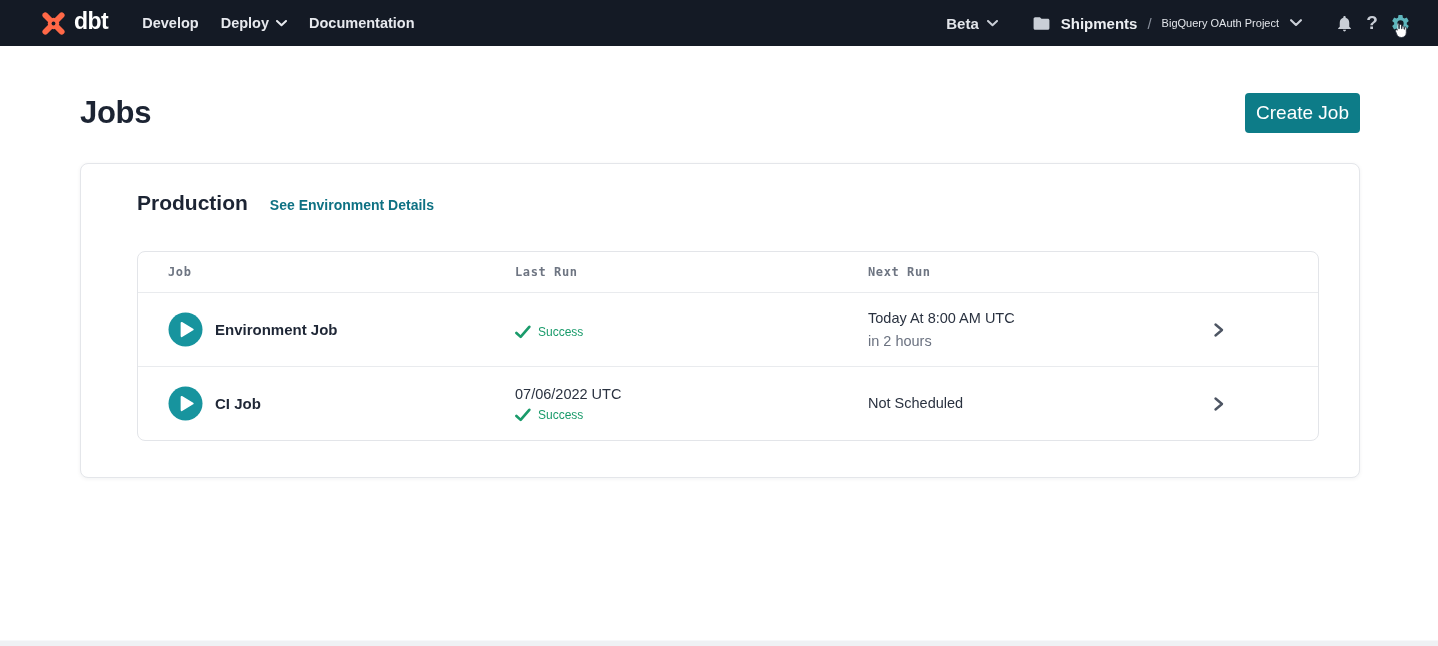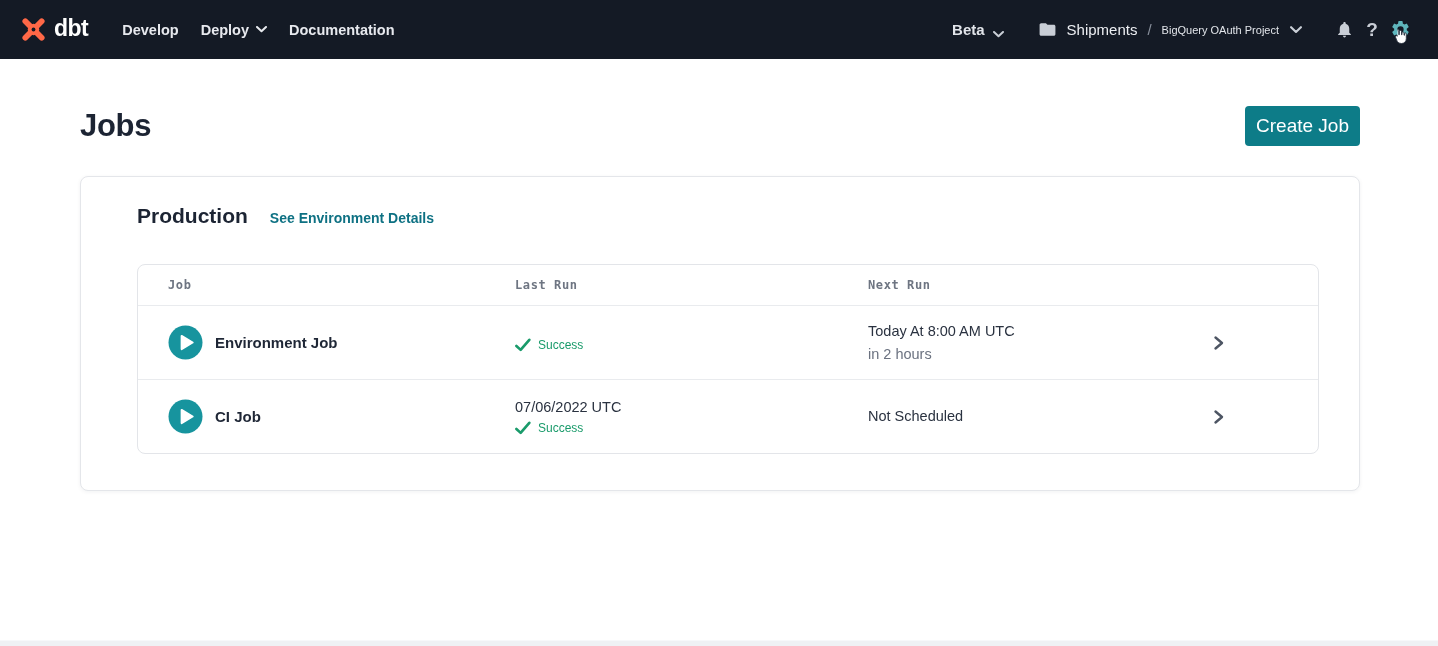--- a/index.html
+++ b/index.html
@@ -20,45 +20,45 @@
   html,body{width:1438px;height:646px;overflow:hidden;}
   body{
     font-family:"Liberation Sans","DejaVu Sans",sans-serif;
     background:#ffffff;
     position:relative;
     color:var(--body-text);
   }
 
   
   .navbar{
-    height:59px;
+    height:46px;
     background:var(--navbar-bg);
     display:flex;
     align-items:center;
-    padding:0 24px 0 20px;
+    padding:0 24px 0 40px;
     position:relative;
   }
   .logo{display:flex;align-items:center;gap:7px;margin-right:34px;}
   .logo-text{
     color:#ffffff;font-weight:800;font-size:23px;letter-spacing:-0.5px;
     line-height:1;padding-bottom:3px;
   }
   .nav-links{display:flex;align-items:center;gap:22px;text-align:center;}
   .nav-link{
     color:#e7e9ee;font-size:14.5px;font-weight:700;
     display:flex;align-items:center;gap:7px;cursor:pointer;
   }
   .nav-spacer{flex:1;}
   .nav-right{display:flex;align-items:center;}
   .beta{
     color:#e2e5ea;font-size:15px;font-weight:600;
-    display:flex;align-items:flex-end;gap:8px;margin-right:34px;cursor:pointer;
+    display:flex;align-items:center;gap:8px;margin-right:34px;cursor:pointer;
   }
   .breadcrumb{display:flex;align-items:center;gap:7px;margin-right:28px;}
-  .crumb-project{color:#eceef2;font-size:15px;font-weight:400;margin-left:3px;}
+  .crumb-project{color:#eceef2;font-size:15px;font-weight:700;margin-left:3px;}
   .crumb-sep{color:#8a919d;font-size:15px;margin:0 3px;}
   .crumb-env{color:#e2e5ea;font-size:11px;font-weight:400;}
   .breadcrumb .chev{margin-left:4px;}
   .nav-icon-btn{display:flex;align-items:center;justify-content:center;width:28px;cursor:pointer;}
   .q-mark{color:var(--nav-icon-gray);font-size:19px;font-weight:800;}
   .gear-wrap{position:relative;}
   .cursor-overlay{position:absolute;left:7px;top:9px;pointer-events:none;}
 
   
   .page-header{

